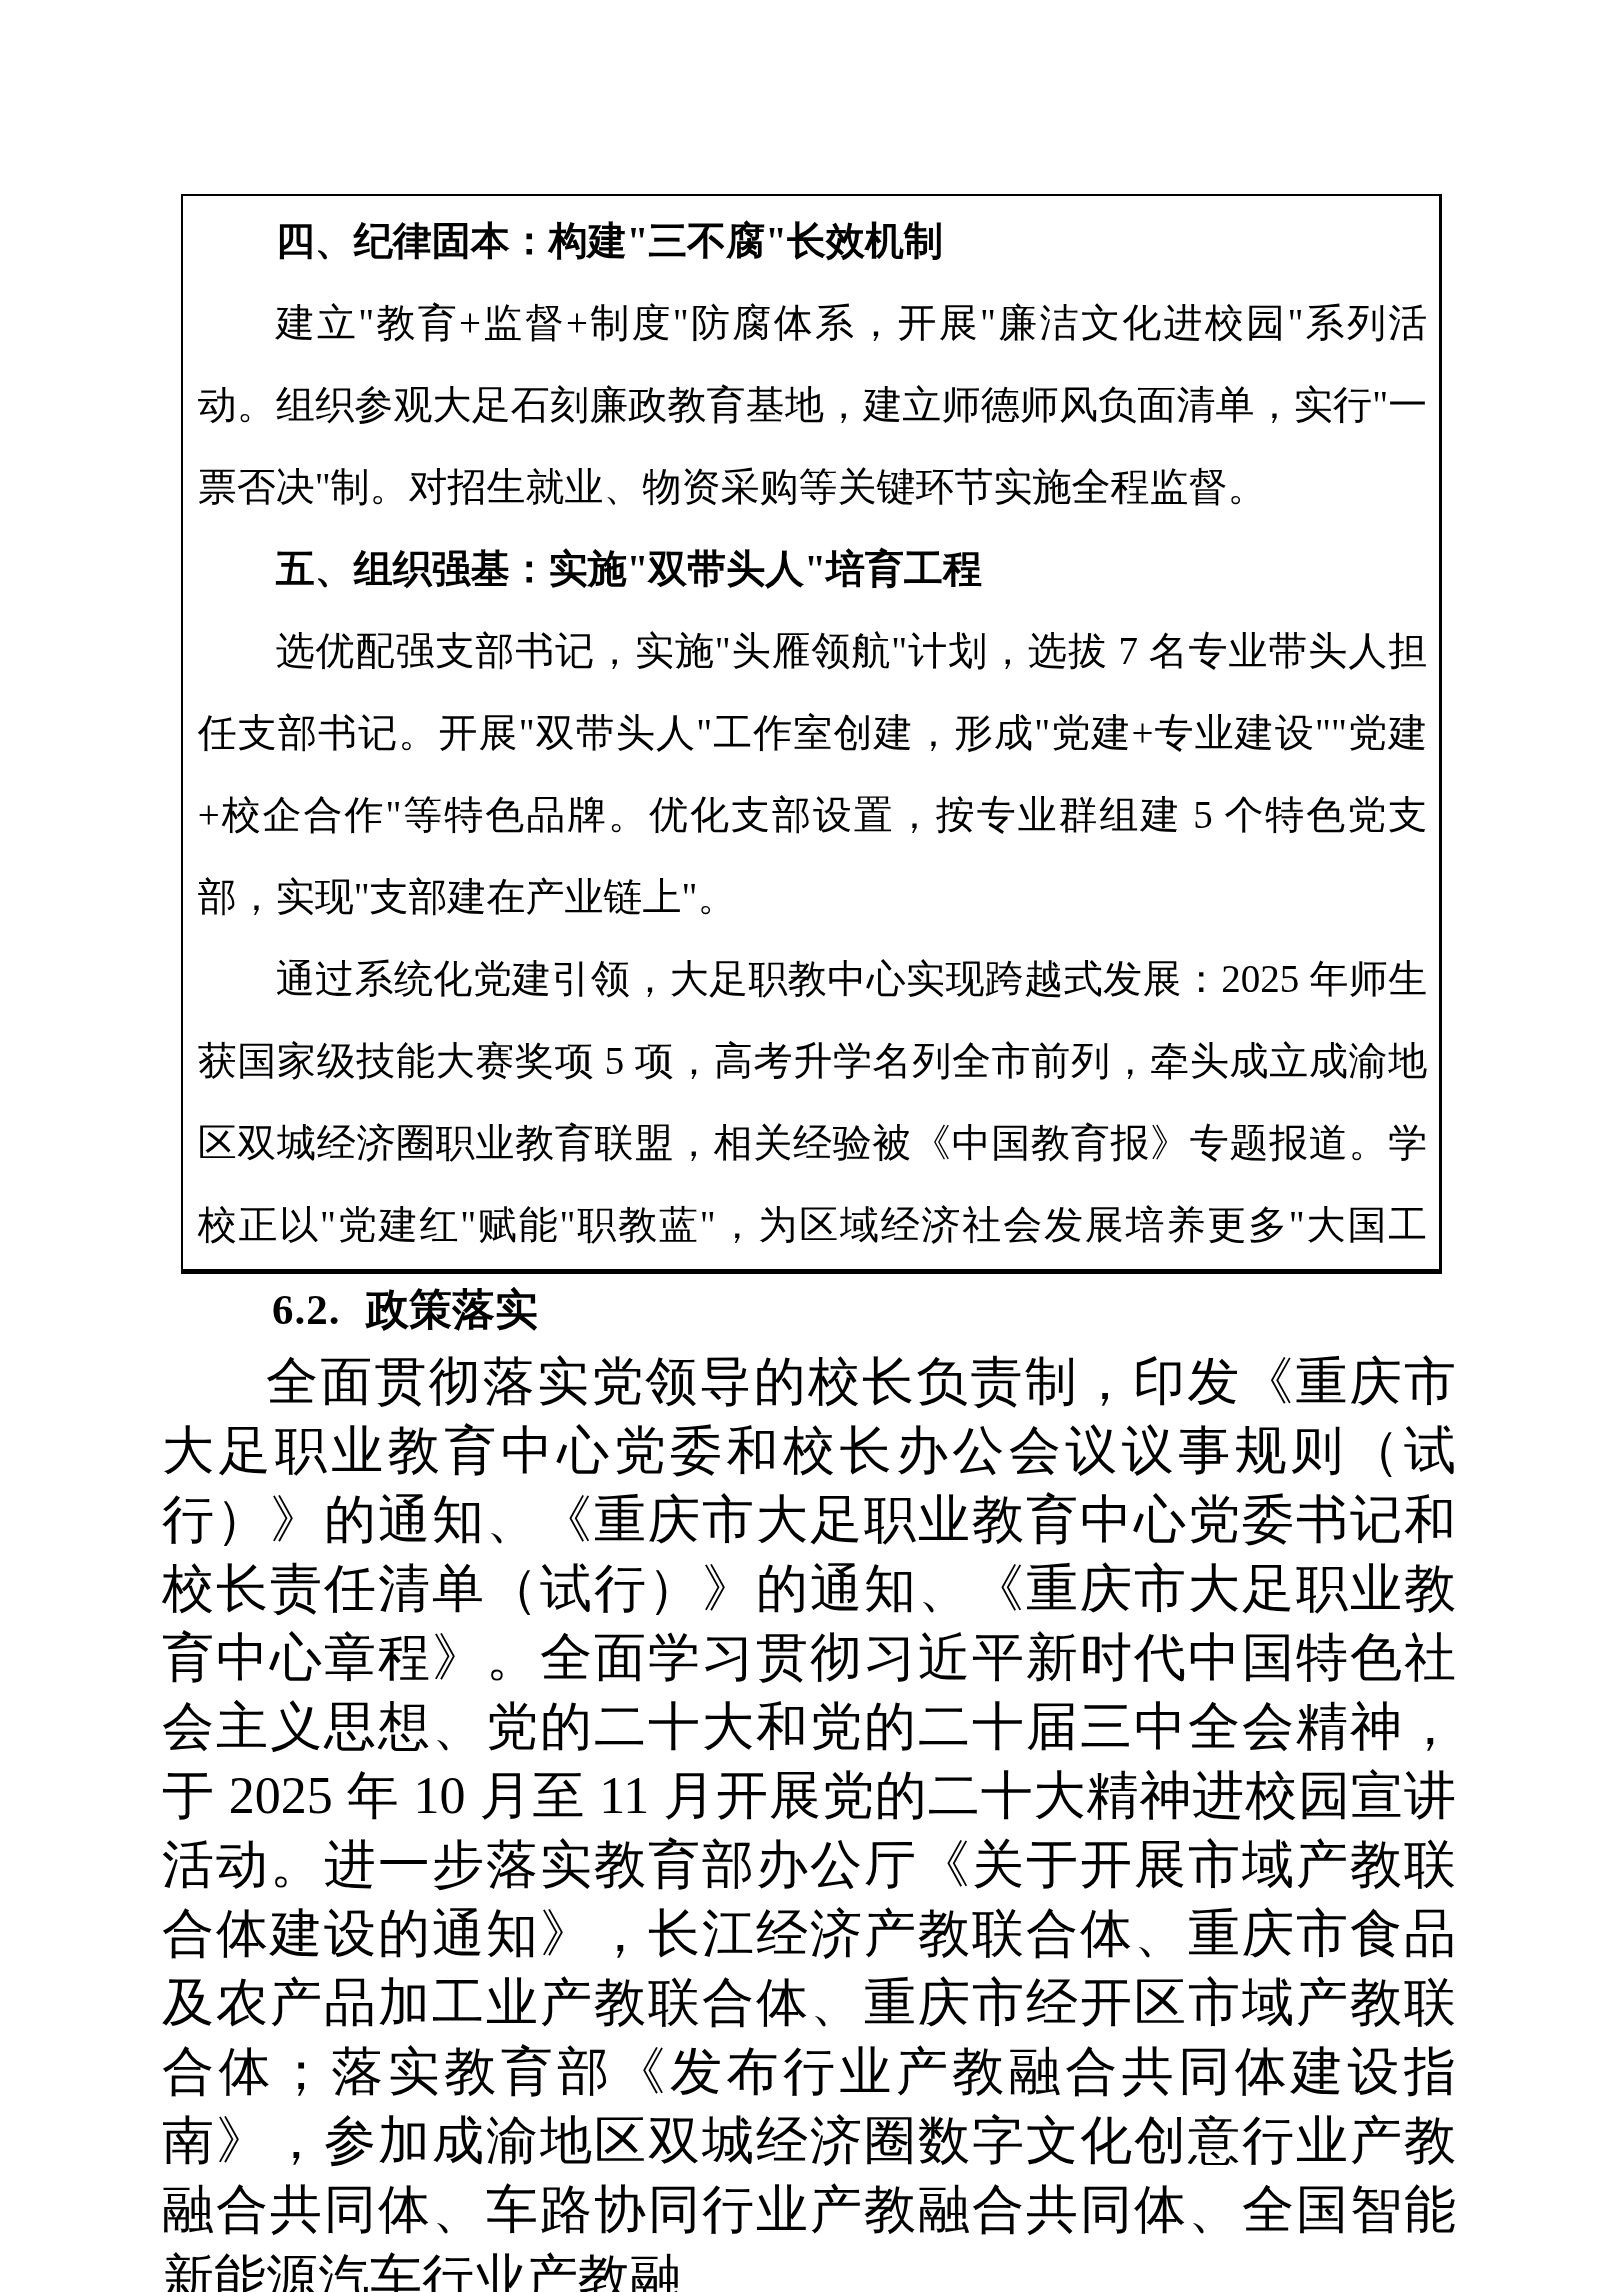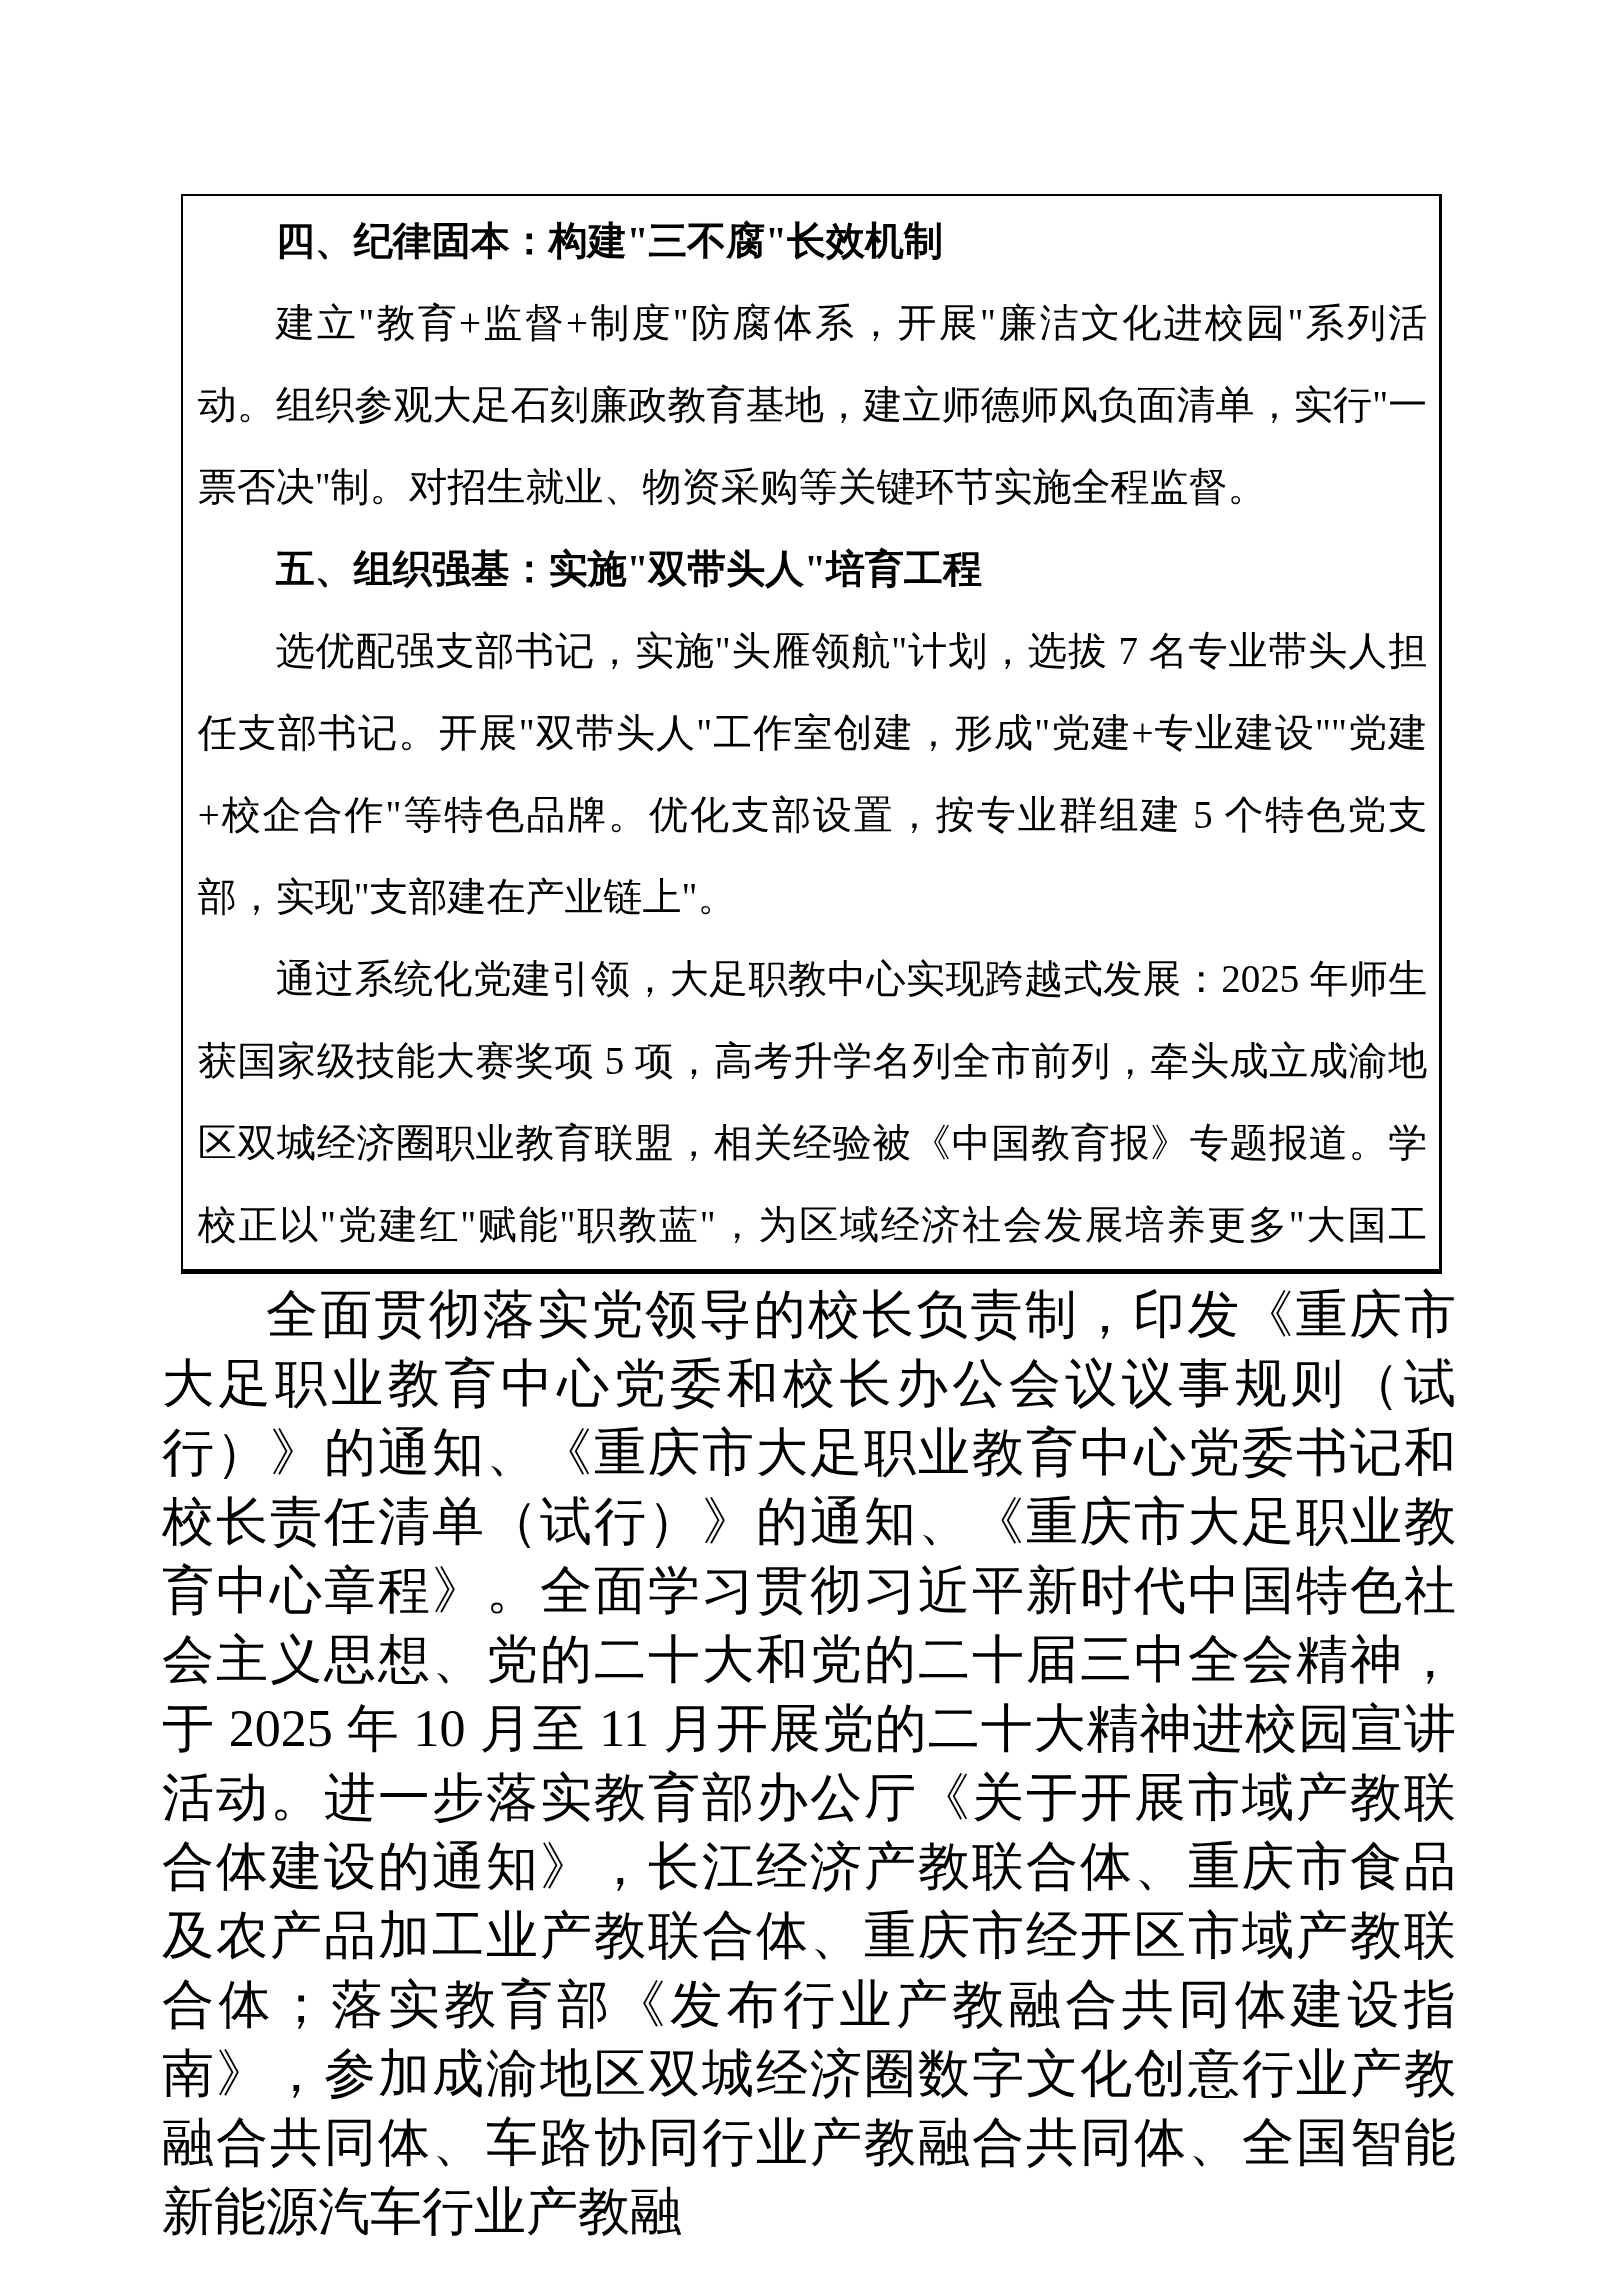--- a/index.html
+++ b/index.html
@@ -93,18 +93,21 @@
 
   <div class="callout-box">
     <h3 class="box-heading">四、纪律固本：构建"三不腐"长效机制</h3>
     <p class="box-para">建立"教育+监督+制度"防腐体系，开展"廉洁文化进校园"系列活动。组织参观大足石刻廉政教育基地，建立师德师风负面清单，实行"一票否决"制。对招生就业、物资采购等关键环节实施全程监督。</p>
     <h3 class="box-heading">五、组织强基：实施"双带头人"培育工程</h3>
     <p class="box-para">选优配强支部书记，实施"头雁领航"计划，选拔 7 名专业带头人担任支部书记。开展"双带头人"工作室创建，形成"党建+专业建设""党建+校企合作"等特色品牌。优化支部设置，按专业群组建 5 个特色党支部，实现"支部建在产业链上"。</p>
     <p class="box-para">通过系统化党建引领，大足职教中心实现跨越式发展：2025 年师生获国家级技能大赛奖项 5 项，高考升学名列全市前列，牵头成立成渝地区双城经济圈职业教育联盟，相关经验被《中国教育报》专题报道。学校正以"党建红"赋能"职教蓝"，为区域经济社会发展培养更多"大国工匠"。</p>
   </div>
 
   <div class="section-62">
+    <h2 class="section-heading">
+      <span class="sec-num">6.2.</span><span>政策落实</span>
+    </h2>
     <p class="section-body">全面贯彻落实党领导的校长负责制，印发《重庆市大足职业教育中心党委和校长办公会议议事规则（试行）》的通知、《重庆市大足职业教育中心党委书记和校长责任清单（试行）》的通知、《重庆市大足职业教育中心章程》。全面学习贯彻习近平新时代中国特色社会主义思想、党的二十大和党的二十届三中全会精神，于 2025 年 10 月至 11 月开展党的二十大精神进校园宣讲活动。进一步落实教育部办公厅《关于开展市域产教联合体建设的通知》，长江经济产教联合体、重庆市食品及农产品加工业产教联合体、重庆市经开区市域产教联合体；落实教育部《发布行业产教融合共同体建设指南》，参加成渝地区双城经济圈数字文化创意行业产教融合共同体、车路协同行业产教融合共同体、全国智能新能源汽车行业产教融</p>
   </div>
 
 
 </div>
 
 
 </body></html>

